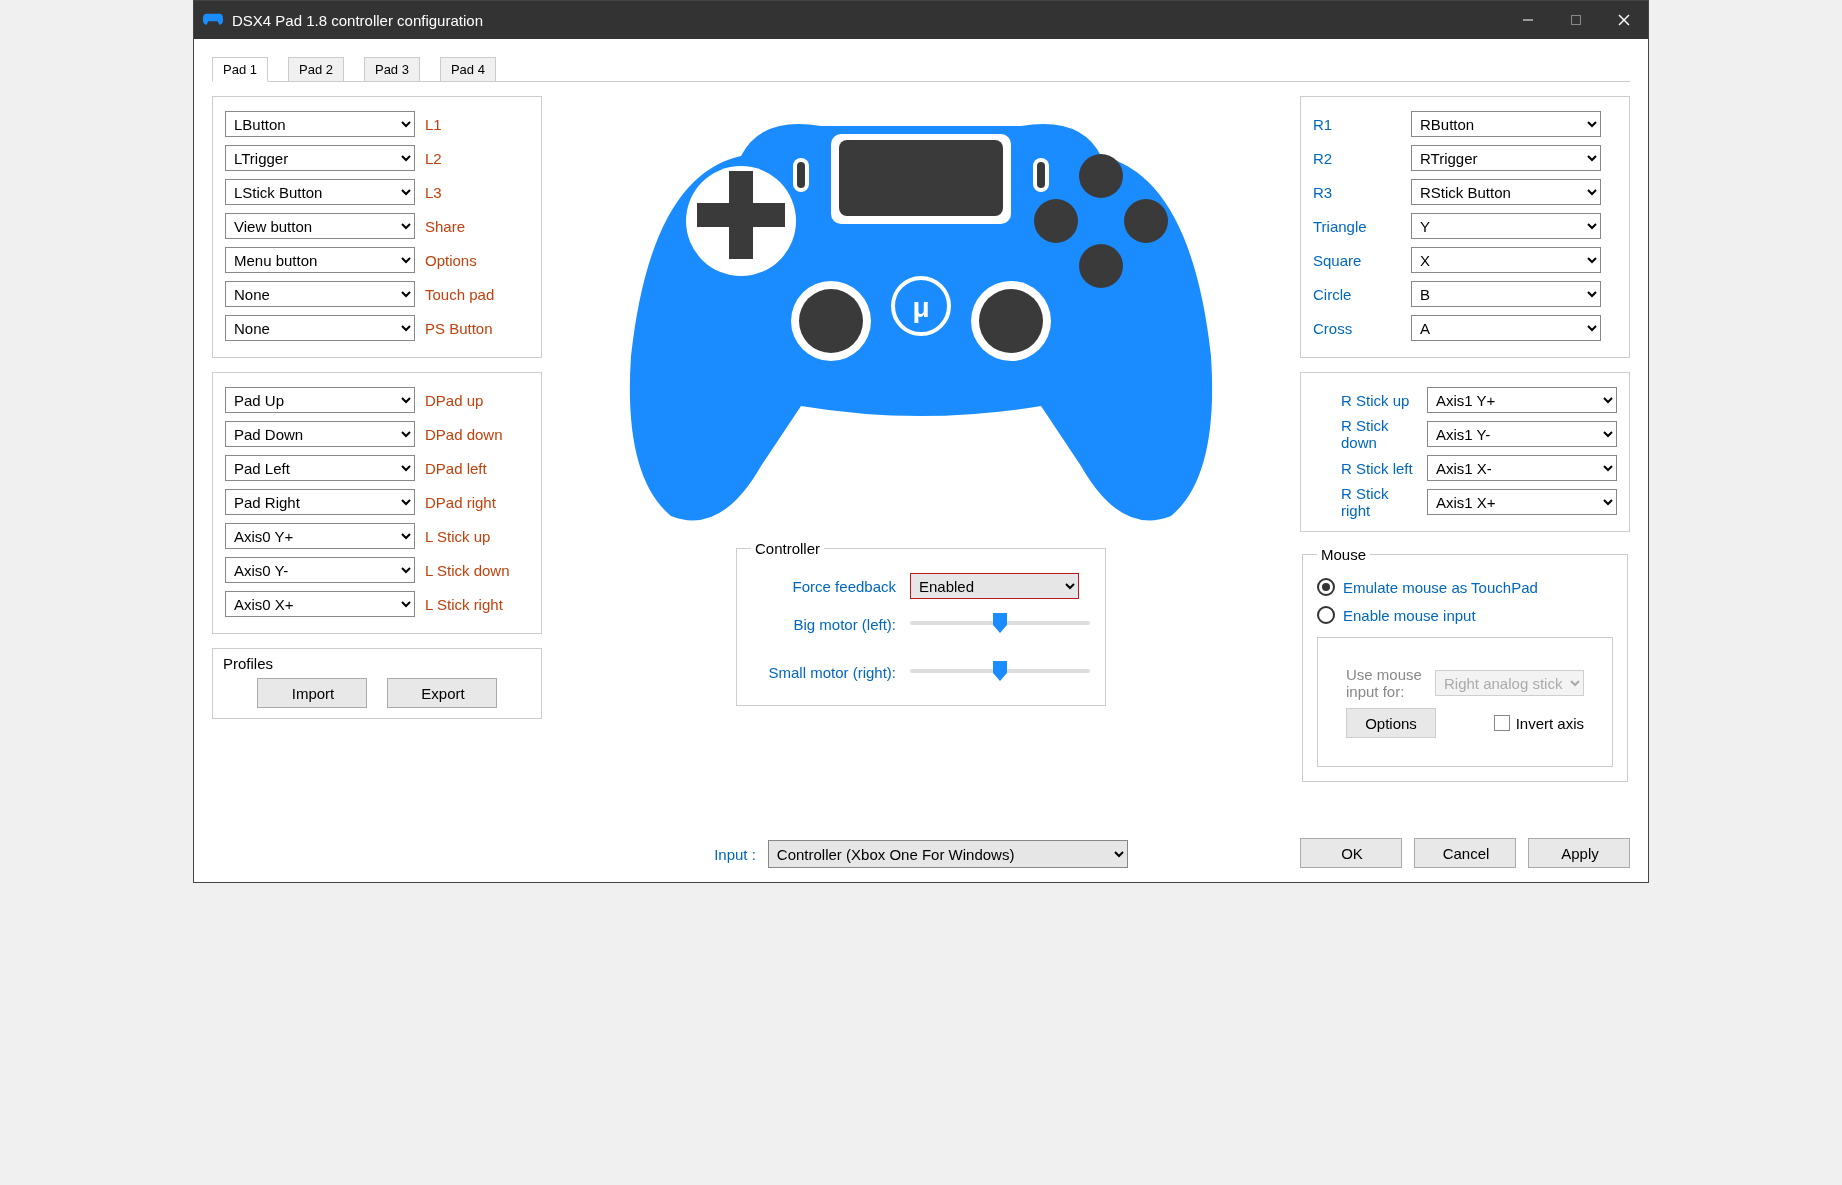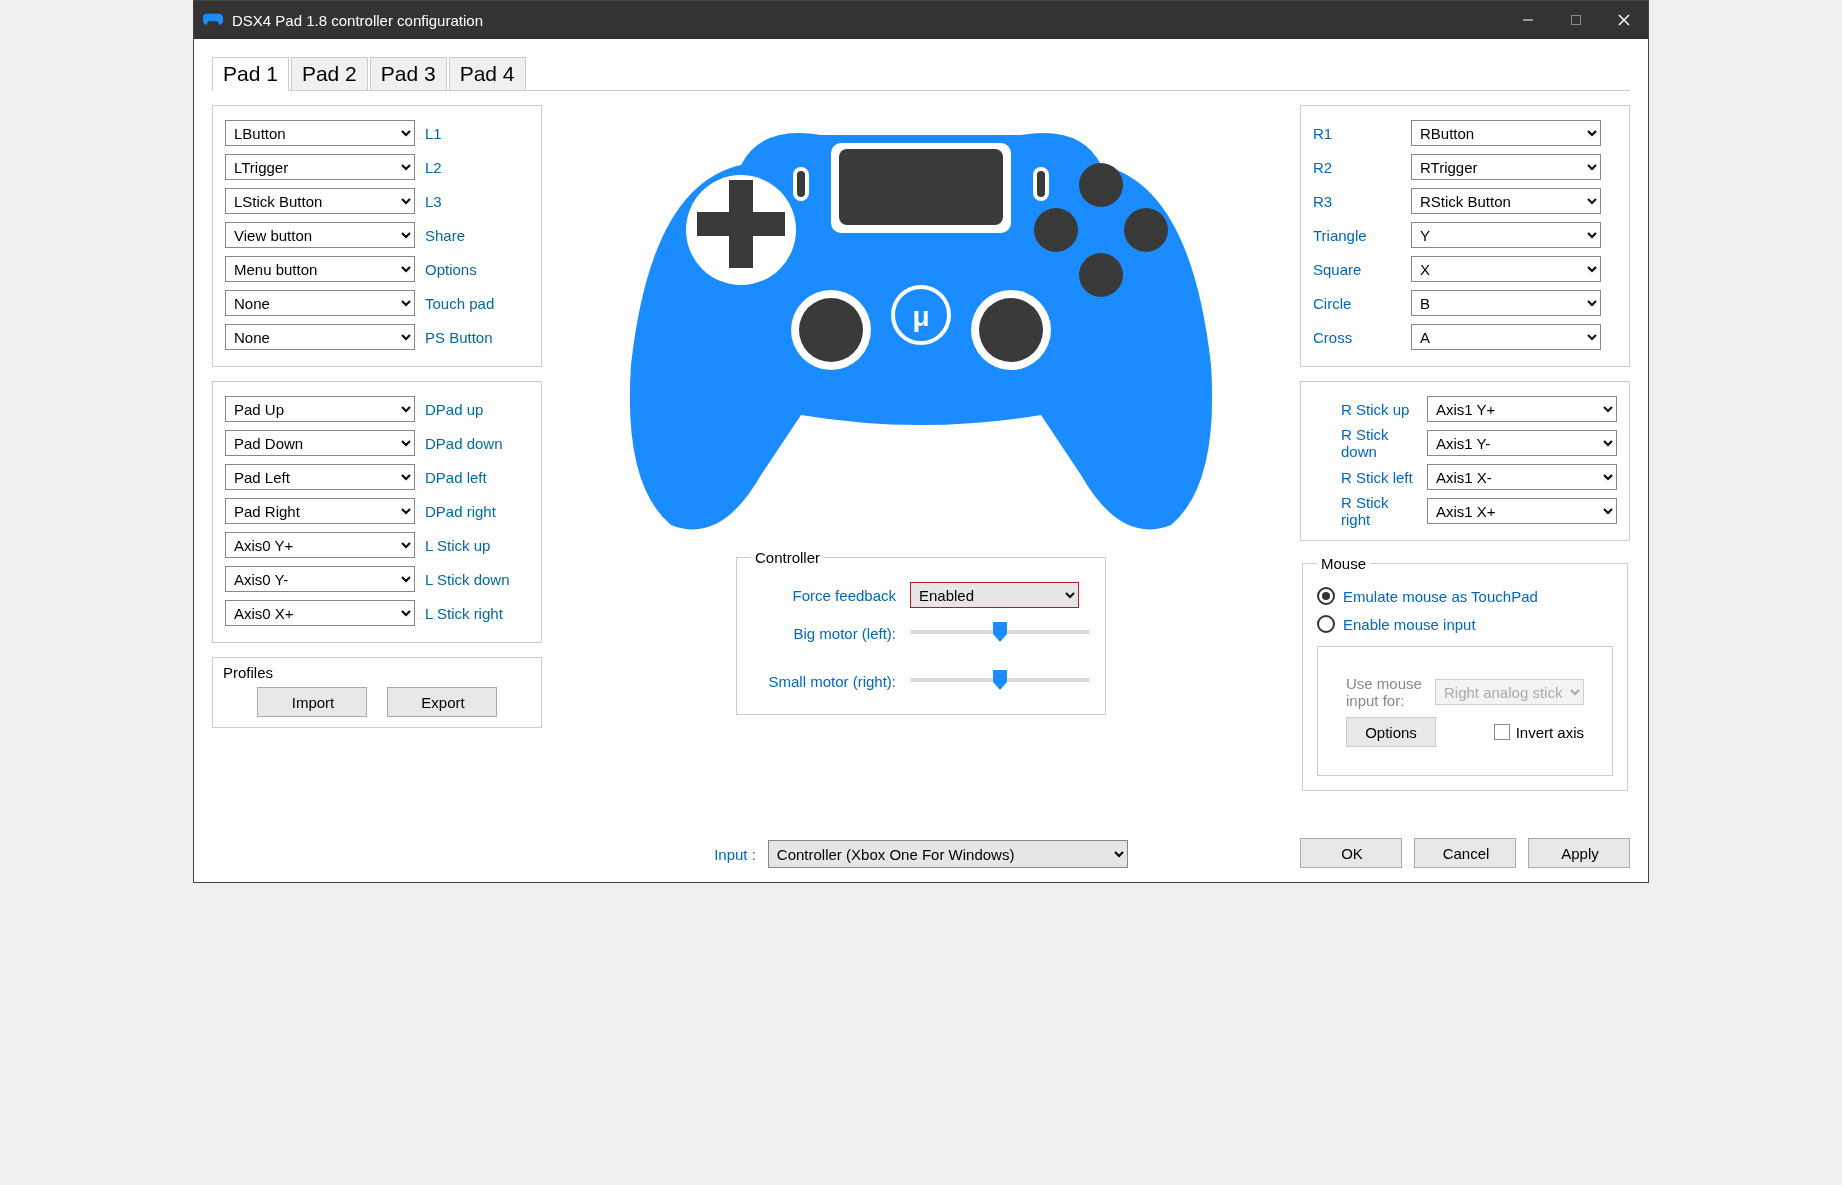--- a/index.html
+++ b/index.html
@@ -5,30 +5,30 @@
   * { box-sizing: border-box; font-family: "Segoe UI", Arial, sans-serif; }
   body { margin:0; background:#f0f0f0; }
   .window { width:1456px; height:883px; background:#fff; border:1px solid #444; margin:0 auto; display:flex; flex-direction:column; }
   .titlebar { height:38px; background:#333; color:#fff; display:flex; align-items:center; padding:0 0 0 8px; }
   .titlebar-icon { width:22px; height:16px; margin-right:8px; }
   .titlebar-title { font-size:15px; flex:1; }
   .winbtn { width:48px; height:38px; display:flex; align-items:center; justify-content:center; color:#fff; }
 
   .content { flex:1; padding:18px 18px 14px 18px; display:flex; flex-direction:column; }
   .tabrow { display:flex; gap:0; border-bottom:1px solid #ccc; margin-bottom:14px; }
-  .tab { padding:4px 10px; border:1px solid #ccc; border-bottom:none; background:#f0f0f0; font-size:21px; margin-right:2px;}
+  .tab { padding:4px 10px; border:1px solid #ccc; border-bottom:none; background:#f0f0f0; font-size:13px; margin-right:20px;}
   .tab.active { background:#fff; border-bottom:1px solid #fff; margin-bottom:-1px; }
 
   .main { flex:1; display:grid; grid-template-columns: 330px 1fr 330px; gap:8px; }
   .col { display:flex; flex-direction:column; gap:14px; }
 
   .box { border:1px solid #ccc; padding:10px 12px 12px 12px; }
   .row { display:flex; align-items:center; gap:10px; height:34px; }
   .sel { flex:0 0 190px; height:26px; border:1px solid #888; font-size:15px; padding:1px 4px; background:#fff;}
-  .lab { color:#0369a1; font-size:15px; }
+  .lab { color:#c2410c; font-size:15px; }
   .lab-fixed { color:#0067c0; font-size:15px; width:88px; }
   .lab-fixed2 { color:#0067c0; font-size:15px; width:112px;margin-left:28px;}
   .lab-disabled { color:#888; }
 
   .center { display:flex; flex-direction:column; align-items:center; }
   .pad-svg { width:600px; height:430px; }
 
   fieldset.grp { border:1px solid #ccc; padding:10px 14px 14px 14px; }
   fieldset.grp legend { font-size:15px; padding:0 4px; }
 

